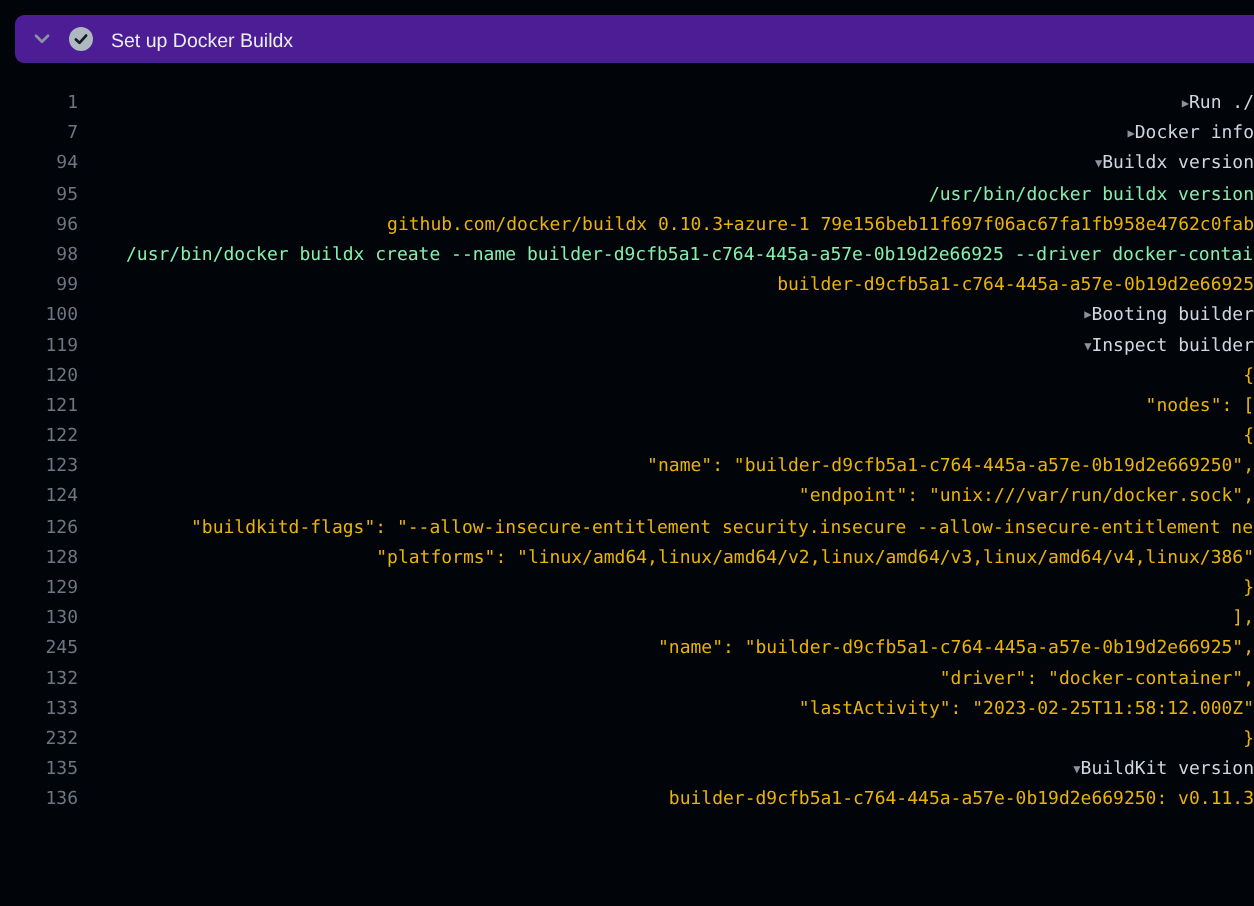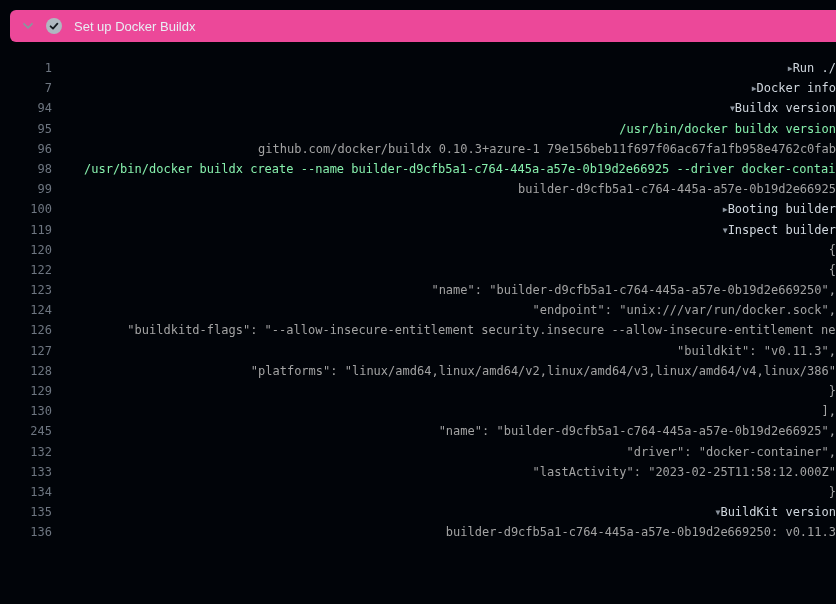--- a/index.html
+++ b/index.html
@@ -9,21 +9,21 @@
     overflow: hidden;
     position: relative;
     font-family: "Liberation Sans", sans-serif;
   }
 
   
   .step-header {
     position: absolute;
     left: 10px; top: 10px; right: 0;
     height: 32px;
-    background: #ec4899;
+    background: #4c1d95;
     border-radius: 6px 0 0 6px;
     display: flex;
     align-items: center;
     cursor: pointer;
   }
   .chev {
     margin-left: 11px;
     width: 14px; height: 14px;
     display: flex; align-items: center; justify-content: center;
     flex: none;
@@ -75,21 +75,21 @@
   .arrow {
     display: inline-block;
     width: 12px;
     font-size: 8px;
     color: #8b949e;
     vertical-align: 1px;
   }
   .group-label { color: #d0d7de; }
   .row.content .body { padding-left: 18px; }
   .row.command .body { color: #86efac; }
-  .row.output  .body { color: #a3a3a3; }
+  .row.output  .body { color: #eab308; }
 </style>
 </head>
 <body>
 
 <div class="step-header">
   <span class="chev">
     <svg width="12" height="12" viewBox="0 0 12 12">
       <path d="M2 3.8 L6 7.8 L10 3.8" fill="none" stroke="#8b949e" stroke-width="1.8" stroke-linecap="round" stroke-linejoin="round"></path>
     </svg>
   </span>
@@ -137,40 +137,40 @@
   </div>
     <div class="row group">
     <a class="num">119</a>
     <span class="body"><span class="arrow">▼</span><span class="group-label">Inspect builder</span></span>
   </div>
     <div class="row content output">
     <a class="num">120</a>
     <span class="body">{</span>
   </div>
     <div class="row content output">
+    <a class="num">121</a>
+    <span class="body">  "nodes": [</span>
+  </div>
+    <div class="row content output">
     <a class="num">122</a>
     <span class="body">    {</span>
   </div>
     <div class="row content output">
     <a class="num">123</a>
     <span class="body">      "name": "builder-d9cfb5a1-c764-445a-a57e-0b19d2e669250",</span>
   </div>
     <div class="row content output">
     <a class="num">124</a>
     <span class="body">      "endpoint": "unix:///var/run/docker.sock",</span>
   </div>
     <div class="row content output">
     <a class="num">126</a>
     <span class="body">      "buildkitd-flags": "--allow-insecure-entitlement security.insecure --allow-insecure-entitlement network.host",</span>
   </div>
     <div class="row content output">
-    <a class="num">127</a>
-    <span class="body">      "buildkit": "v0.11.3",</span>
-  </div>
-    <div class="row content output">
     <a class="num">128</a>
     <span class="body">      "platforms": "linux/amd64,linux/amd64/v2,linux/amd64/v3,linux/amd64/v4,linux/386"</span>
   </div>
     <div class="row content output">
     <a class="num">129</a>
     <span class="body">    }</span>
   </div>
     <div class="row content output">
     <a class="num">130</a>
     <span class="body">  ],</span>
@@ -181,21 +181,21 @@
   </div>
     <div class="row content output">
     <a class="num">132</a>
     <span class="body">  "driver": "docker-container",</span>
   </div>
     <div class="row content output">
     <a class="num">133</a>
     <span class="body">  "lastActivity": "2023-02-25T11:58:12.000Z"</span>
   </div>
     <div class="row content output">
-    <a class="num">134</a>
+    <a class="num">232</a>
     <span class="body">}</span>
   </div>
     <div class="row group">
     <a class="num">135</a>
     <span class="body"><span class="arrow">▼</span><span class="group-label">BuildKit version</span></span>
   </div>
     <div class="row content output">
     <a class="num">136</a>
     <span class="body">builder-d9cfb5a1-c764-445a-a57e-0b19d2e669250: v0.11.3</span>
   </div>

